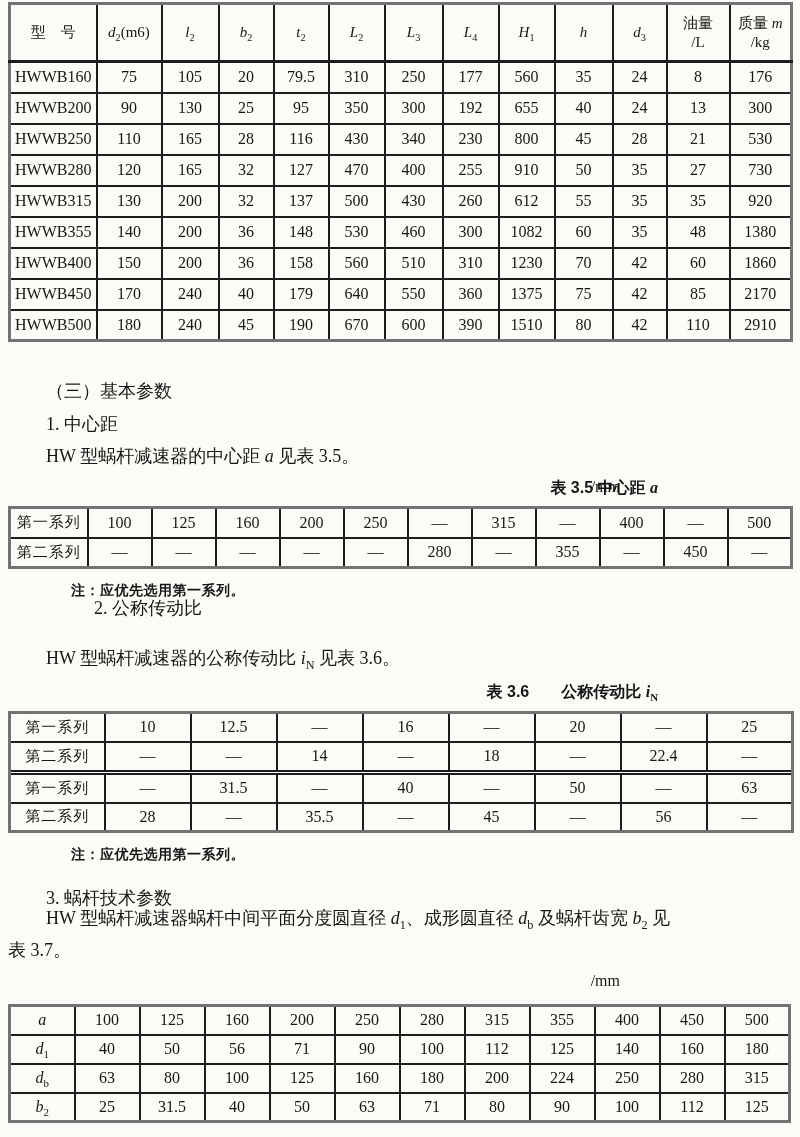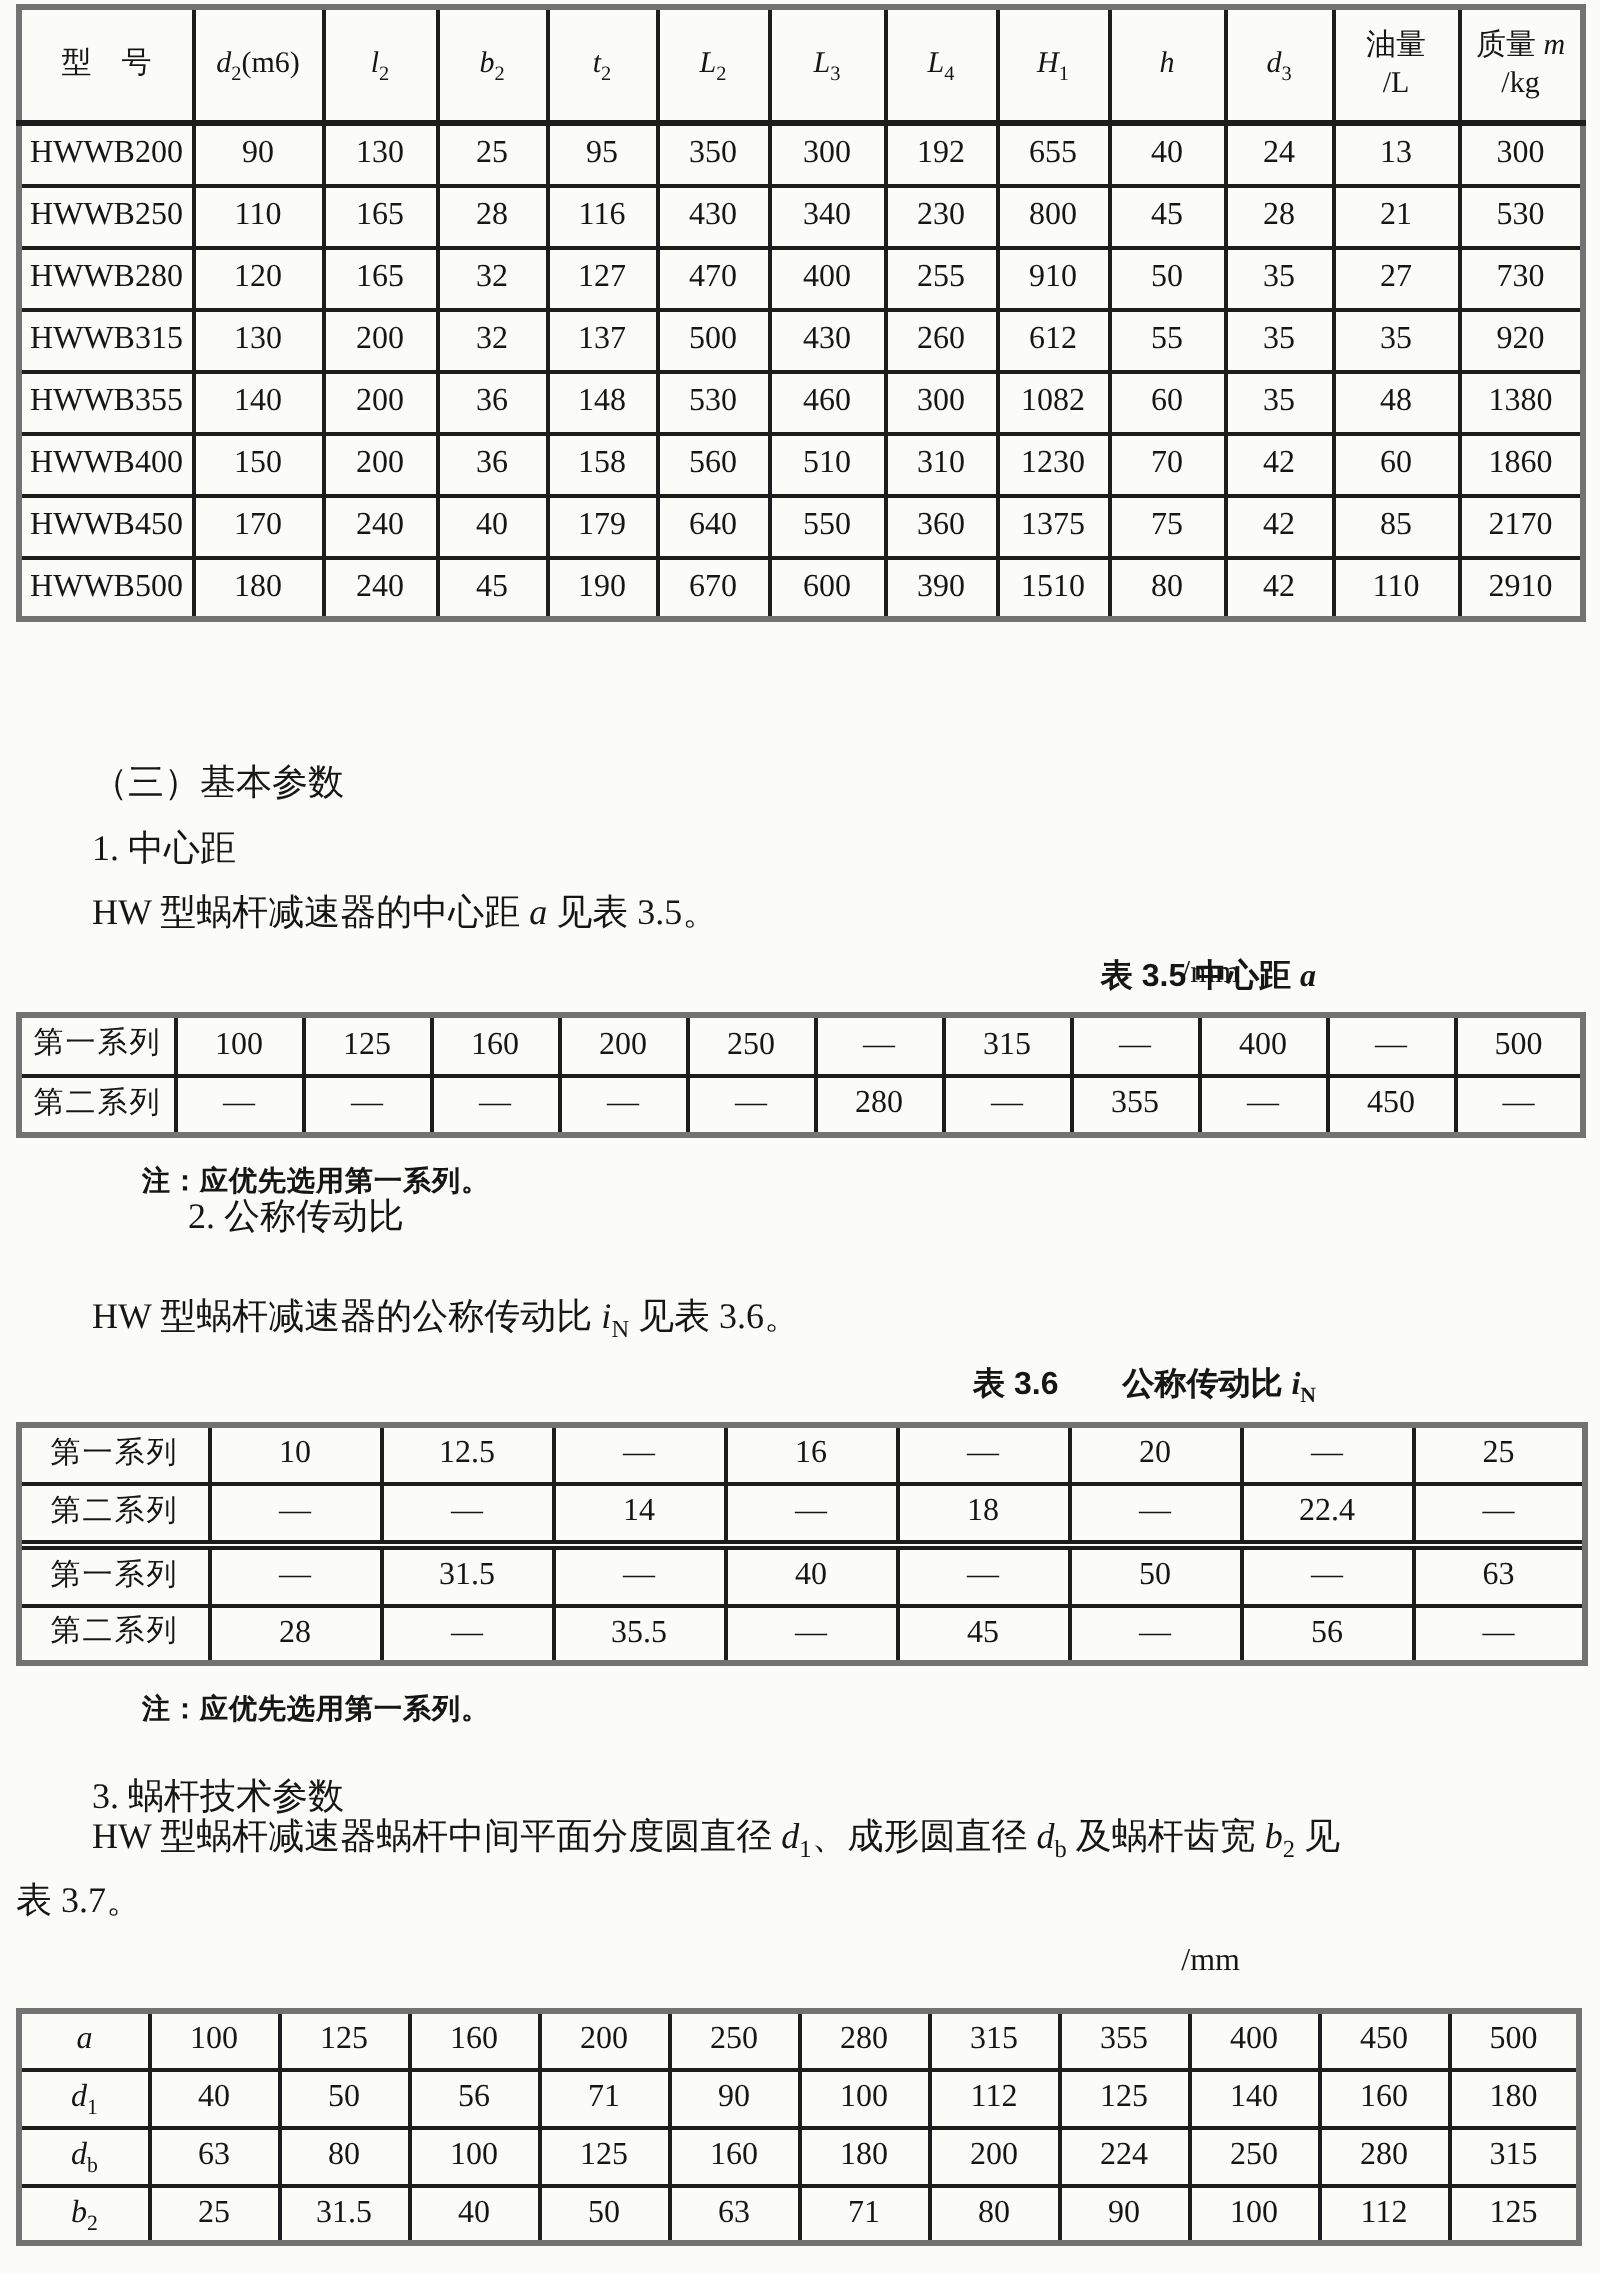--- a/index.html
+++ b/index.html
@@ -105,20 +105,35 @@
         <th><span class="var">L</span><sub>4</sub></th>
         <th><span class="var">H</span><sub>1</sub></th>
         <th><span class="var">h</span></th>
         <th><span class="var">d</span><sub>3</sub></th>
         <th>油量<br>/L</th>
         <th>质量 <span class="var">m</span><br>/kg</th>
       </tr>
     </thead>
     <tbody>
       <tr>
+        <td>HWWB160</td>
+        <td>75</td>
+        <td>105</td>
+        <td>20</td>
+        <td>79.5</td>
+        <td>310</td>
+        <td>250</td>
+        <td>177</td>
+        <td>560</td>
+        <td>35</td>
+        <td>24</td>
+        <td>8</td>
+        <td>176</td>
+      </tr>
+      <tr>
         <td>HWWB200</td>
         <td>90</td>
         <td>130</td>
         <td>25</td>
         <td>95</td>
         <td>350</td>
         <td>300</td>
         <td>192</td>
         <td>655</td>
         <td>40</td>

